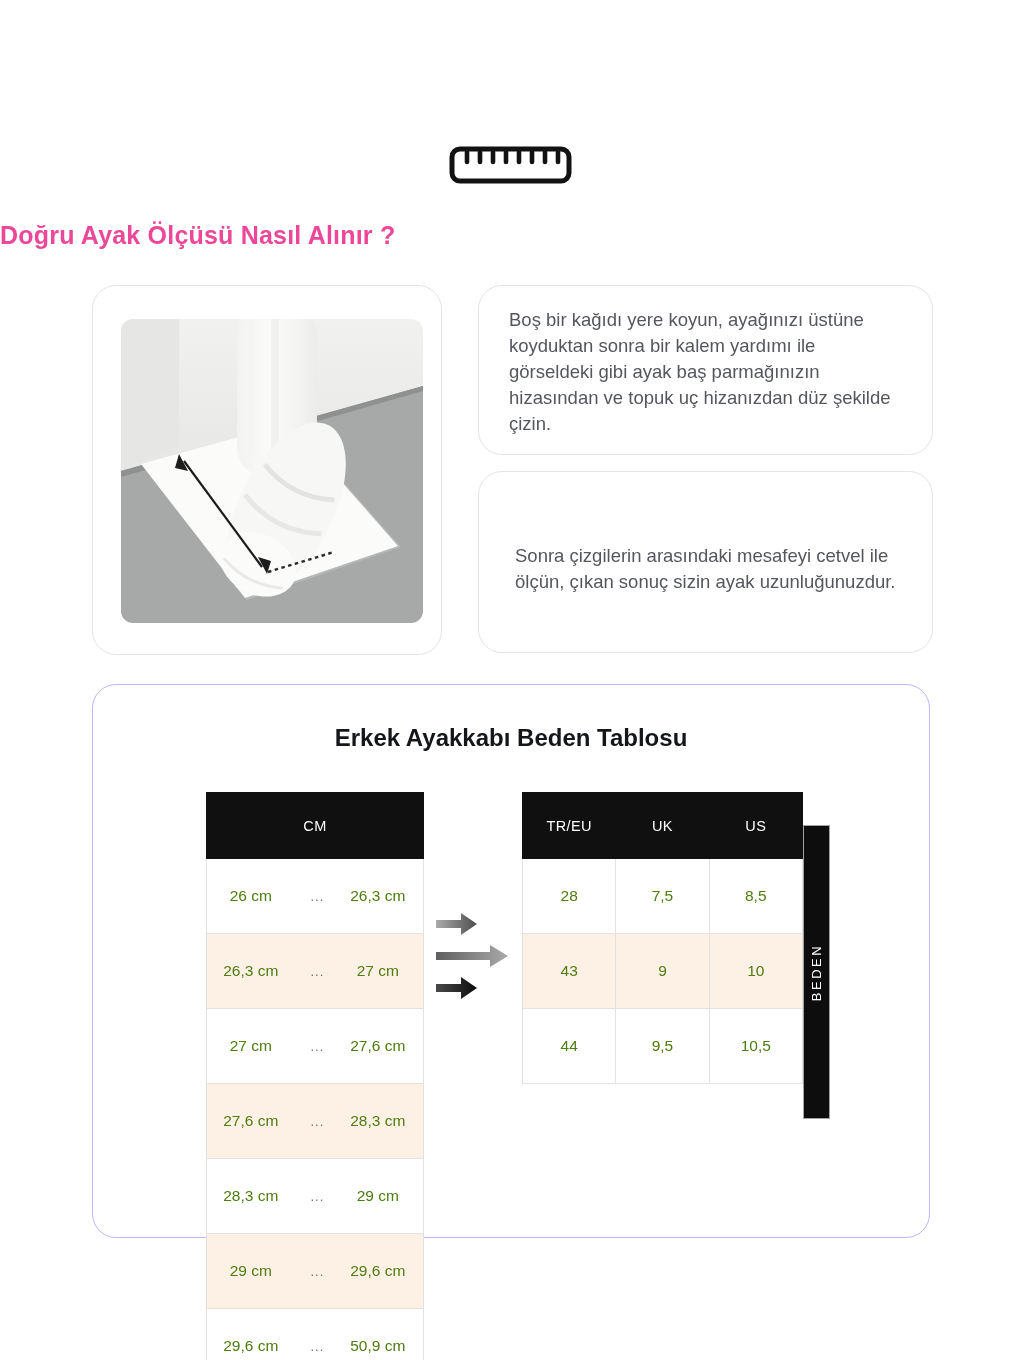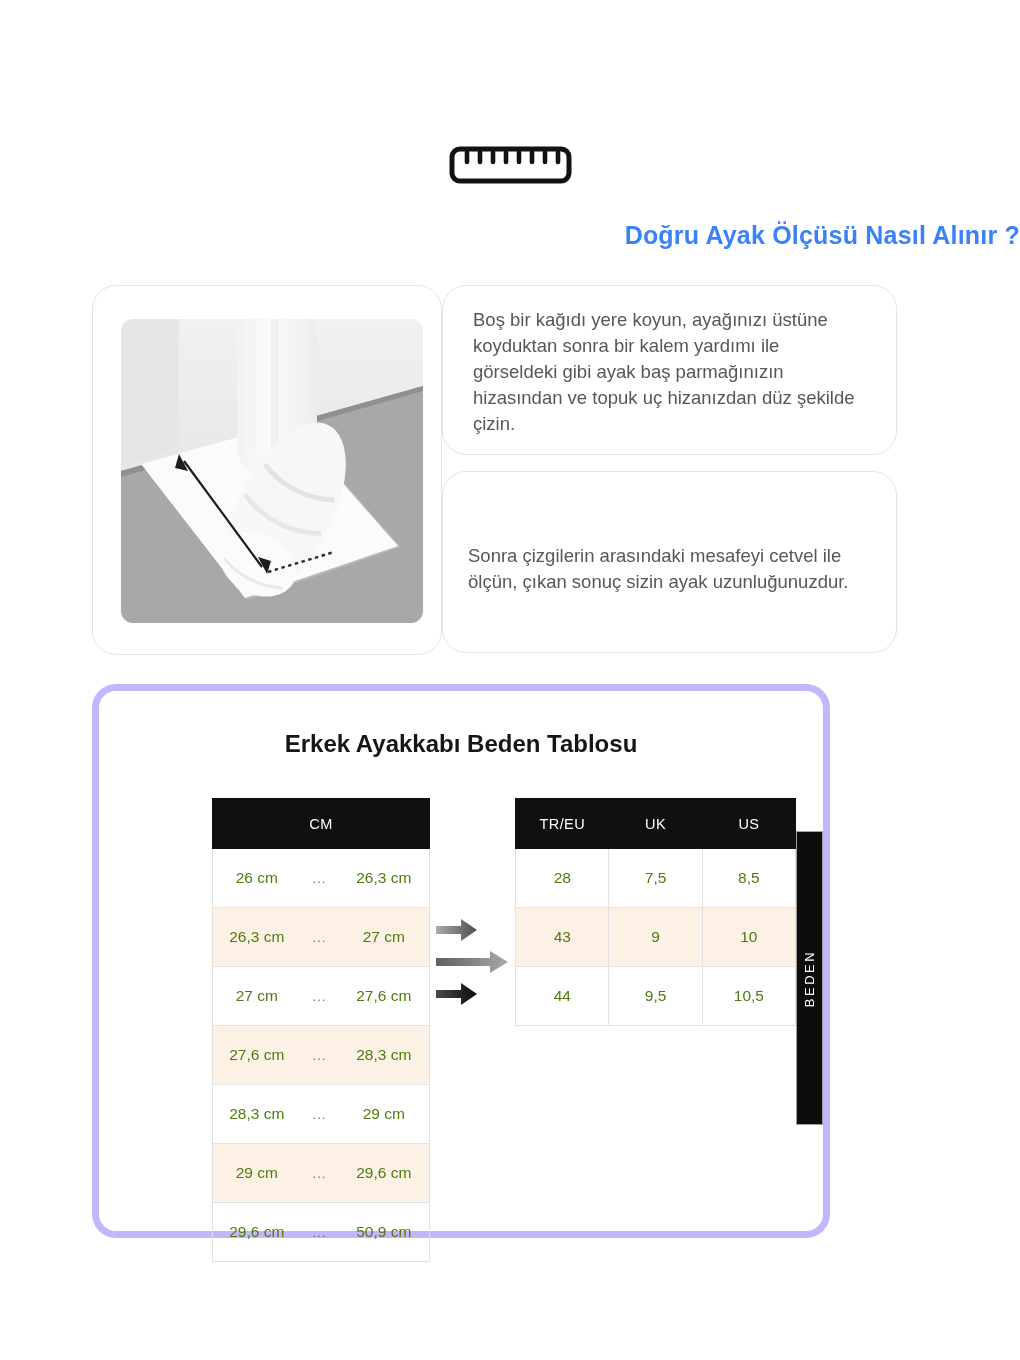--- a/index.html
+++ b/index.html
@@ -6,47 +6,47 @@
   body{
     width:1020px;height:1360px;position:relative;overflow:hidden;
     background:#ffffff;
     font-family:"Liberation Sans","DejaVu Sans",sans-serif;
     color:#222;
   }
   
   .ruler-wrap{position:absolute;top:146px;left:0;width:100%;display:flex;justify-content:center;}
   .page-title{
     position:absolute;top:219px;left:0;width:100%;margin:0;
-    text-align:right;font-size:25px;line-height:32px;font-weight:700;color:#3b82f6;
+    text-align:left;font-size:25px;line-height:32px;font-weight:700;color:#ec4899;
     letter-spacing:.2px;
   }
   
-  .cards-row{position:absolute;top:285px;left:92px;width:841px;display:flex;}
+  .cards-row{position:absolute;top:285px;left:92px;width:841px;display:flex;gap:36px;}
   .card{
     background:#fff;border:1px solid #e5e5e5;border-radius:24px;box-sizing:border-box;
   }
   .photo-card{width:350px;height:370px;flex:0 0 350px;padding:33px 0 0 28px;}
   .right-col{display:flex;flex-direction:column;gap:16px;width:455px;}
   .text-card-1{width:455px;height:170px;padding:21px 30px;}
-  .text-card-2{width:455px;height:182px;padding:14px 30px 0 25px;display:flex;align-items:center;justify-content:flex-end;}
+  .text-card-2{width:455px;height:182px;padding:14px 30px 0 36px;display:flex;align-items:center;justify-content:flex-end;}
   .card p{margin:0;font-size:18.5px;line-height:26px;color:#54575c;}
   
   .photo{width:302px;height:304px;border-radius:12px;overflow:hidden;display:block;}
   
   .size-card{
-    position:absolute;top:684px;left:92px;width:738px;height:554px;
-    background:#fff;border:7px solid #c4b5fd;border-radius:24px;box-sizing:border-box;
+    position:absolute;top:684px;left:92px;width:838px;height:554px;
+    background:#fff;border:1px solid #c4b5fd;border-radius:24px;box-sizing:border-box;
     padding-top:40px;
   }
   .size-title{
     margin:0;text-align:center;font-size:24px;line-height:26px;font-weight:700;color:#14171a;
   }
   .tables{display:flex;align-items:flex-start;margin:41px 0 0 113px;}
   table{border-collapse:collapse;table-layout:fixed;}
-  th,td{padding:8px;text-align:center;vertical-align:middle;margin-top:48px;}
+  th,td{padding:16px;text-align:center;vertical-align:middle;margin-top:48px;}
   .tbl-head th{
     background:#101010;color:#ffffff;font-weight:500;height:33px;
     font-size:14.5px;letter-spacing:.4px;border:1px solid #101010;
   }
   tbody td{
     height:42px;font-size:15.5px;font-weight:500;color:#4d7c0f;
     border-top:1px solid #e2e2e2;border-bottom:1px solid #e2e2e2;
   }
   tbody tr:nth-child(even) td{background:#fdf1e6;}
   

